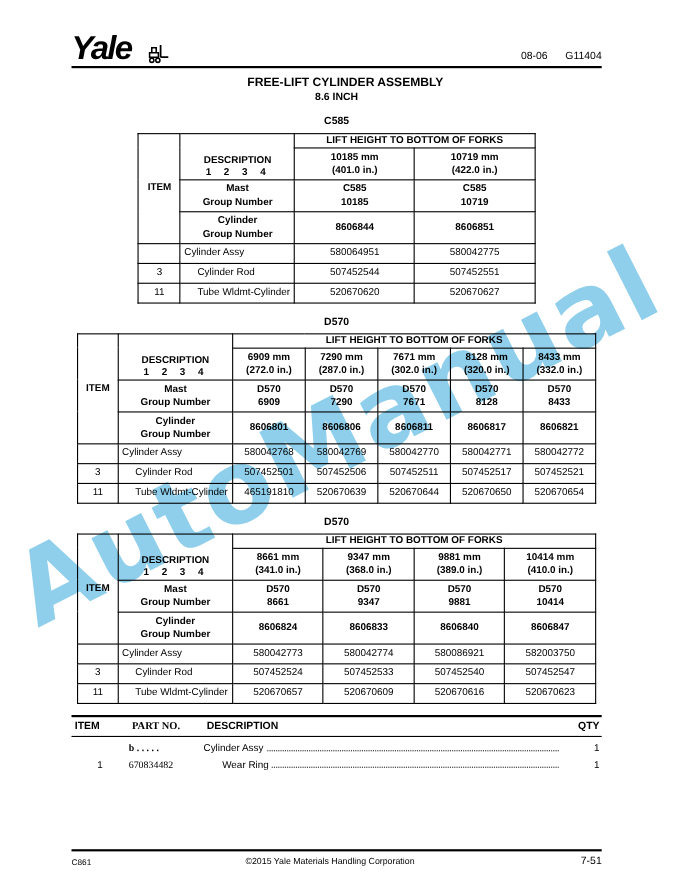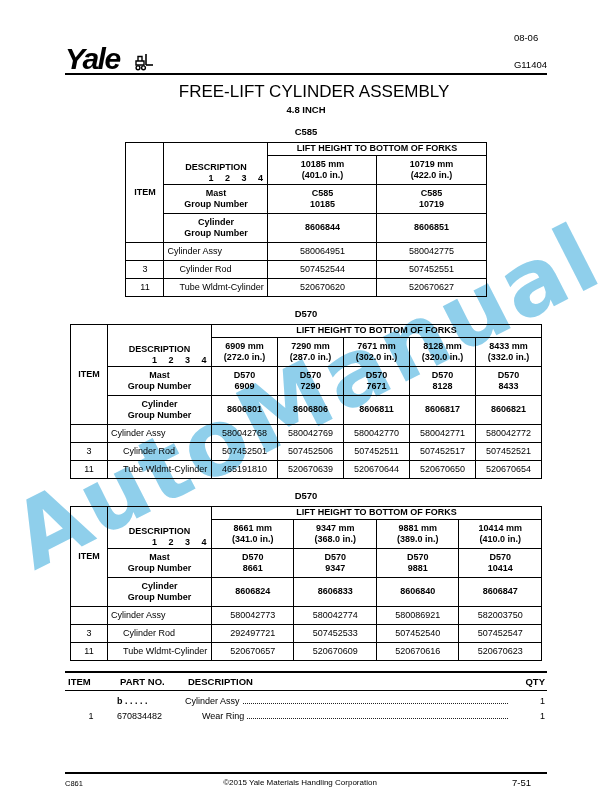--- a/index.html
+++ b/index.html
@@ -13,58 +13,58 @@
     font-size:92px;font-weight:bold;letter-spacing:2px;
     white-space:nowrap;z-index:0;pointer-events:none;opacity:.85;
     font-family:"DejaVu Sans", sans-serif;
   }
   .content{position:relative;z-index:1;}
   
   .header{margin:32px 65px 0 65px;display:flex;justify-content:space-between;align-items:flex-end;
     border-bottom:2.5px solid #000;padding-bottom:2px;}
   .logo{display:flex;align-items:flex-end;gap:12px;}
   .wordmark{font-size:30px;font-weight:bold;font-style:italic;letter-spacing:-1.5px;line-height:.85;}
-  .codes{font-size:9.5px;display:flex;gap:16px;padding-bottom:1px;flex-direction:column;}
-  .page-title{text-align:center;font-size:17px;font-weight:normal;margin-top:7px;margin-left:16px;}
+  .codes{font-size:9.5px;display:flex;gap:16px;padding-bottom:1px;}
+  .page-title{text-align:center;font-size:11px;font-weight:bold;margin-top:7px;margin-left:16px;}
   .page-subtitle{text-align:center;font-size:9.5px;font-weight:bold;margin-top:2px;}
   
   .table-title{text-align:center;font-size:9.5px;font-weight:bold;margin:11px 0 5px 0;}
   table{border-collapse:collapse;table-layout:fixed;margin:0 auto;font-size:9px;background:transparent;}
   th,td{border:1px solid #000;padding:1px 2px;line-height:1.25;vertical-align:middle;overflow:hidden;}
   th{font-weight:bold;}
   .c{text-align:center;}
   .b{font-weight:bold;}
   .pre{white-space:pre-line;}
   .r-lift th{height:12px;padding:0;}
   .deschdr{vertical-align:bottom;padding-bottom:2px;}
   .dh1{text-align:center;font-weight:bold;}
-  .dh2{text-align:right;font-weight:bold;letter-spacing:4.5px;padding-left:1px;}
+  .dh2{text-align:center;font-weight:bold;letter-spacing:4.5px;padding-left:1px;}
   tr.hrow th{height:26px;}
   tr.mrow td{height:26px;}
   tr.body td{height:15px;}
   .left{text-align:left;padding-left:3px;}
   .ind{padding-left:15px;}
   
   .parts{margin:10px 65px 0 65px;}
   .parts-header{display:flex;font-weight:bold;font-size:9.5px;
     border-top:2px solid #000;border-bottom:1.2px solid #000;padding:3px 0 3px 0;align-items:baseline;}
   .pc-item{width:52px;padding-left:3px;}
-  .pc-part{width:68px;}
+  .pc-part{width:68px;font-family:Liberation Serif, serif;}
   .pc-desc{flex:1;display:flex;align-items:baseline;min-width:0;}
   .pc-qty{width:34px;text-align:right;padding-right:2px;}
   .parts-row{display:flex;font-size:9px;margin-top:4px;align-items:baseline;}
   .parts-row .pc-item{text-align:center;padding-left:0;}
   .leader{flex:1;border-bottom:1.3px dotted #222;height:8px;margin:0 3px;}
   .pbold{font-weight:bold;}
   .dind{margin-left:17px;}
   
   .footer{position:absolute;left:65px;right:65px;top:740px;border-top:2px solid #000;padding-top:3px;}
   .footer-left{position:absolute;left:0;top:5px;font-size:7.5px;}
   .footer-center{position:absolute;left:0;right:12px;top:4px;text-align:center;font-size:8px;}
-  .footer-right{position:absolute;right:16px;top:3px;font-size:9.5px;}
+  .footer-right{position:absolute;right:0;top:3px;font-size:9.5px;}
 </style>
 </head>
 <body>
 
 <div class="page">
 
   <div class="watermark" style="color: rgb(124, 199, 232);">AutoManual</div>
 
   <div class="content">
     <div class="header">
@@ -79,21 +79,21 @@
           <circle cx="11.5" cy="16.8" r="1.9" fill="none" stroke="#000" stroke-width="1.4"></circle>
         </svg>
       </div>
       <div class="codes">
         <span>08-06</span>
         <span>G11404</span>
       </div>
     </div>
 
     <div class="page-title">FREE-LIFT CYLINDER ASSEMBLY</div>
-    <div class="page-subtitle">4.8 INCH</div>
+    <div class="page-subtitle">8.6 INCH</div>
 
     <div id="group-tables">
         <div class="table-title">C585</div>
         <table style="width: 360px;">
           <colgroup>
             <col style="width: 38px;">
             <col style="width: 104px;">
             <col style="width: 109px;">
             <col style="width: 109px;">
           </colgroup>
@@ -283,21 +283,21 @@
               <td class="c"></td>
               <td class="left">Cylinder Assy</td>
               <td class="c">580042773</td>
               <td class="c">580042774</td>
               <td class="c">580086921</td>
               <td class="c">582003750</td>
             </tr>
             <tr class="body">
               <td class="c">3</td>
               <td class="left ind">Cylinder Rod</td>
-              <td class="c">292497721</td>
+              <td class="c">507452524</td>
               <td class="c">507452533</td>
               <td class="c">507452540</td>
               <td class="c">507452547</td>
             </tr>
             <tr class="body">
               <td class="c">11</td>
               <td class="left ind">Tube Wldmt-Cylinder</td>
               <td class="c">520670657</td>
               <td class="c">520670609</td>
               <td class="c">520670616</td>

